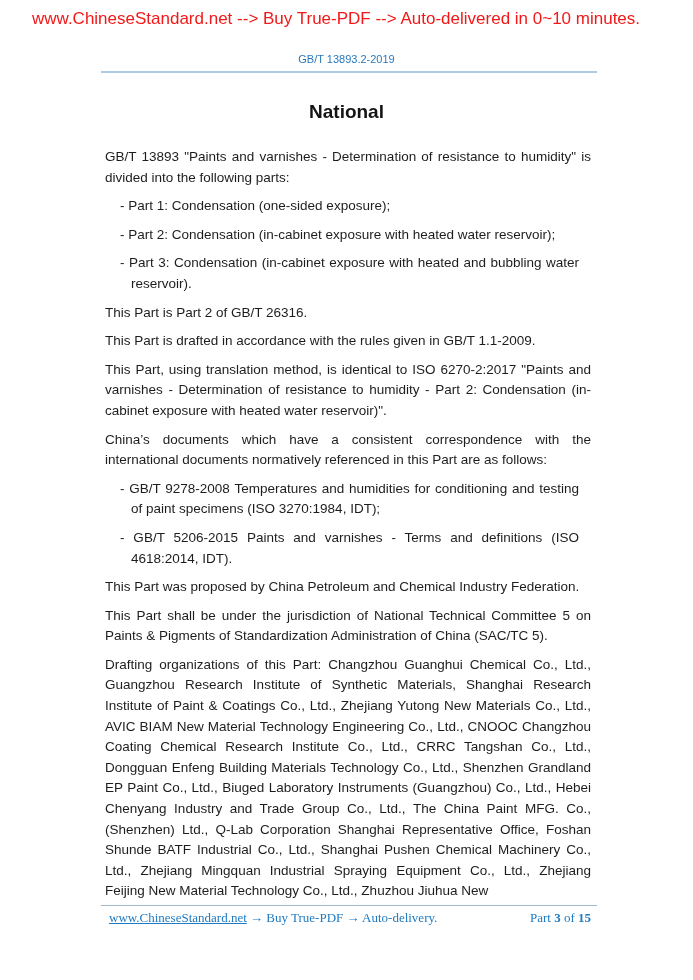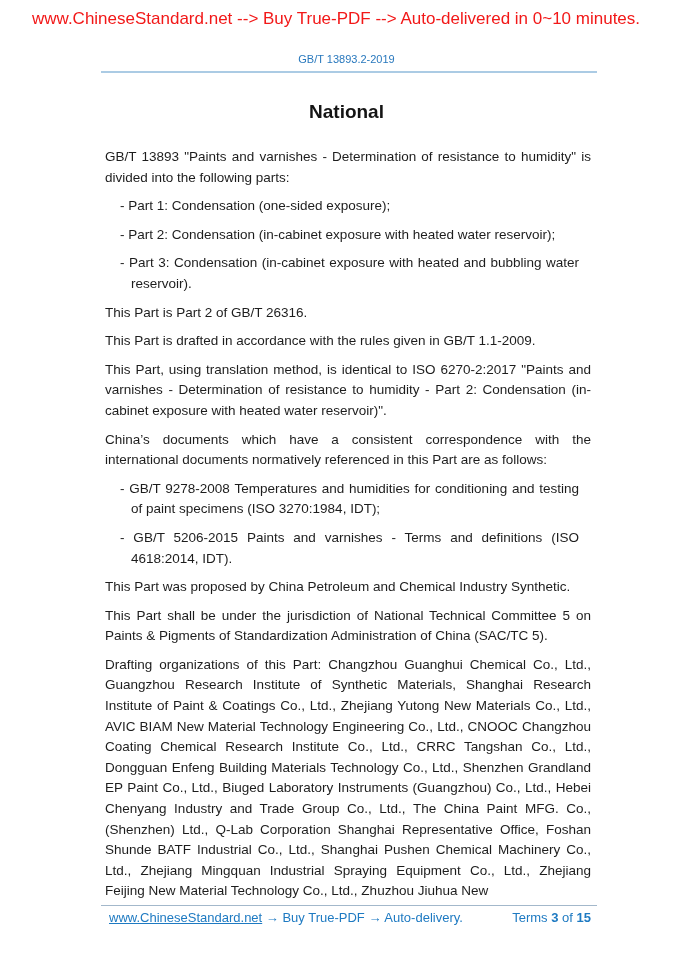--- a/index.html
+++ b/index.html
@@ -47,21 +47,21 @@
     padding-left:11px;
     text-indent:-11px;
   }
   .footer-rule{
     position:absolute;top:905px;left:101px;width:496px;
     border-top:1px solid var(--footer-rule);
   }
   .footer{
     position:absolute;top:910px;left:109px;width:482px;
     display:flex;justify-content:space-between;align-items:baseline;
-    font-size:13px;color:var(--footer-blue);
+    font-size:13px;color:var(--footer-blue);font-family:Liberation Serif, serif;
   }
   .footer .seg{display:inline;}
   .footer a{color:inherit;text-decoration:underline;cursor:pointer;}
   .footer b{font-weight:bold;}
 </style>
 </head>
 <body>
 
 <div class="page">
 
@@ -81,36 +81,36 @@
     <div class="li">- Part 3: Condensation (in-cabinet exposure with heated and bubbling water reservoir).</div>
 
     <p>This Part is Part 2 of GB/T 26316.</p>
     <p>This Part is drafted in accordance with the rules given in GB/T 1.1-2009.</p>
     <p>This Part, using translation method, is identical to ISO 6270-2:2017 "Paints and varnishes - Determination of resistance to humidity - Part 2: Condensation (in-cabinet exposure with heated water reservoir)".</p>
     <p>China’s documents which have a consistent correspondence with the international documents normatively referenced in this Part are as follows:</p>
 
     <div class="li">- GB/T 9278-2008 Temperatures and humidities for conditioning and testing of paint specimens (ISO 3270:1984, IDT);</div>
     <div class="li">- GB/T 5206-2015 Paints and varnishes - Terms and definitions (ISO 4618:2014, IDT).</div>
 
-    <p>This Part was proposed by China Petroleum and Chemical Industry Synthetic.</p>
+    <p>This Part was proposed by China Petroleum and Chemical Industry Federation.</p>
     <p>This Part shall be under the jurisdiction of National Technical Committee 5 on Paints &amp; Pigments of Standardization Administration of China (SAC/TC 5).</p>
     <p>Drafting organizations of this Part: Changzhou Guanghui Chemical Co., Ltd., Guangzhou Research Institute of Synthetic Materials, Shanghai Research Institute of Paint &amp; Coatings Co., Ltd., Zhejiang Yutong New Materials Co., Ltd., AVIC BIAM New Material Technology Engineering Co., Ltd., CNOOC Changzhou Coating Chemical Research Institute Co., Ltd., CRRC Tangshan Co., Ltd., Dongguan Enfeng Building Materials Technology Co., Ltd., Shenzhen Grandland EP Paint Co., Ltd., Biuged Laboratory Instruments (Guangzhou) Co., Ltd., Hebei Chenyang Industry and Trade Group Co., Ltd., The China Paint MFG. Co., (Shenzhen) Ltd., Q-Lab Corporation Shanghai Representative Office, Foshan Shunde BATF Industrial Co., Ltd., Shanghai Pushen Chemical Machinery Co., Ltd., Zhejiang Mingquan Industrial Spraying Equipment Co., Ltd., Zhejiang Feijing New Material Technology Co., Ltd., Zhuzhou Jiuhua New</p>
   </div>
 
   <div class="footer-rule"></div>
 
   <div class="footer">
     <div class="f-left">
       <a class="seg">www.ChineseStandard.net</a>
       <span class="seg">→</span>
       <span class="seg">Buy True-PDF</span>
       <span class="seg">→</span>
       <span class="seg">Auto-delivery.</span>
     </div>
     <div class="f-right">
-      <span class="seg">Terms</span>
+      <span class="seg">Part</span>
       <b class="seg">3</b>
       <span class="seg">of</span>
       <b class="seg">15</b>
     </div>
   </div>
 
 </div>
 
 </body></html>

